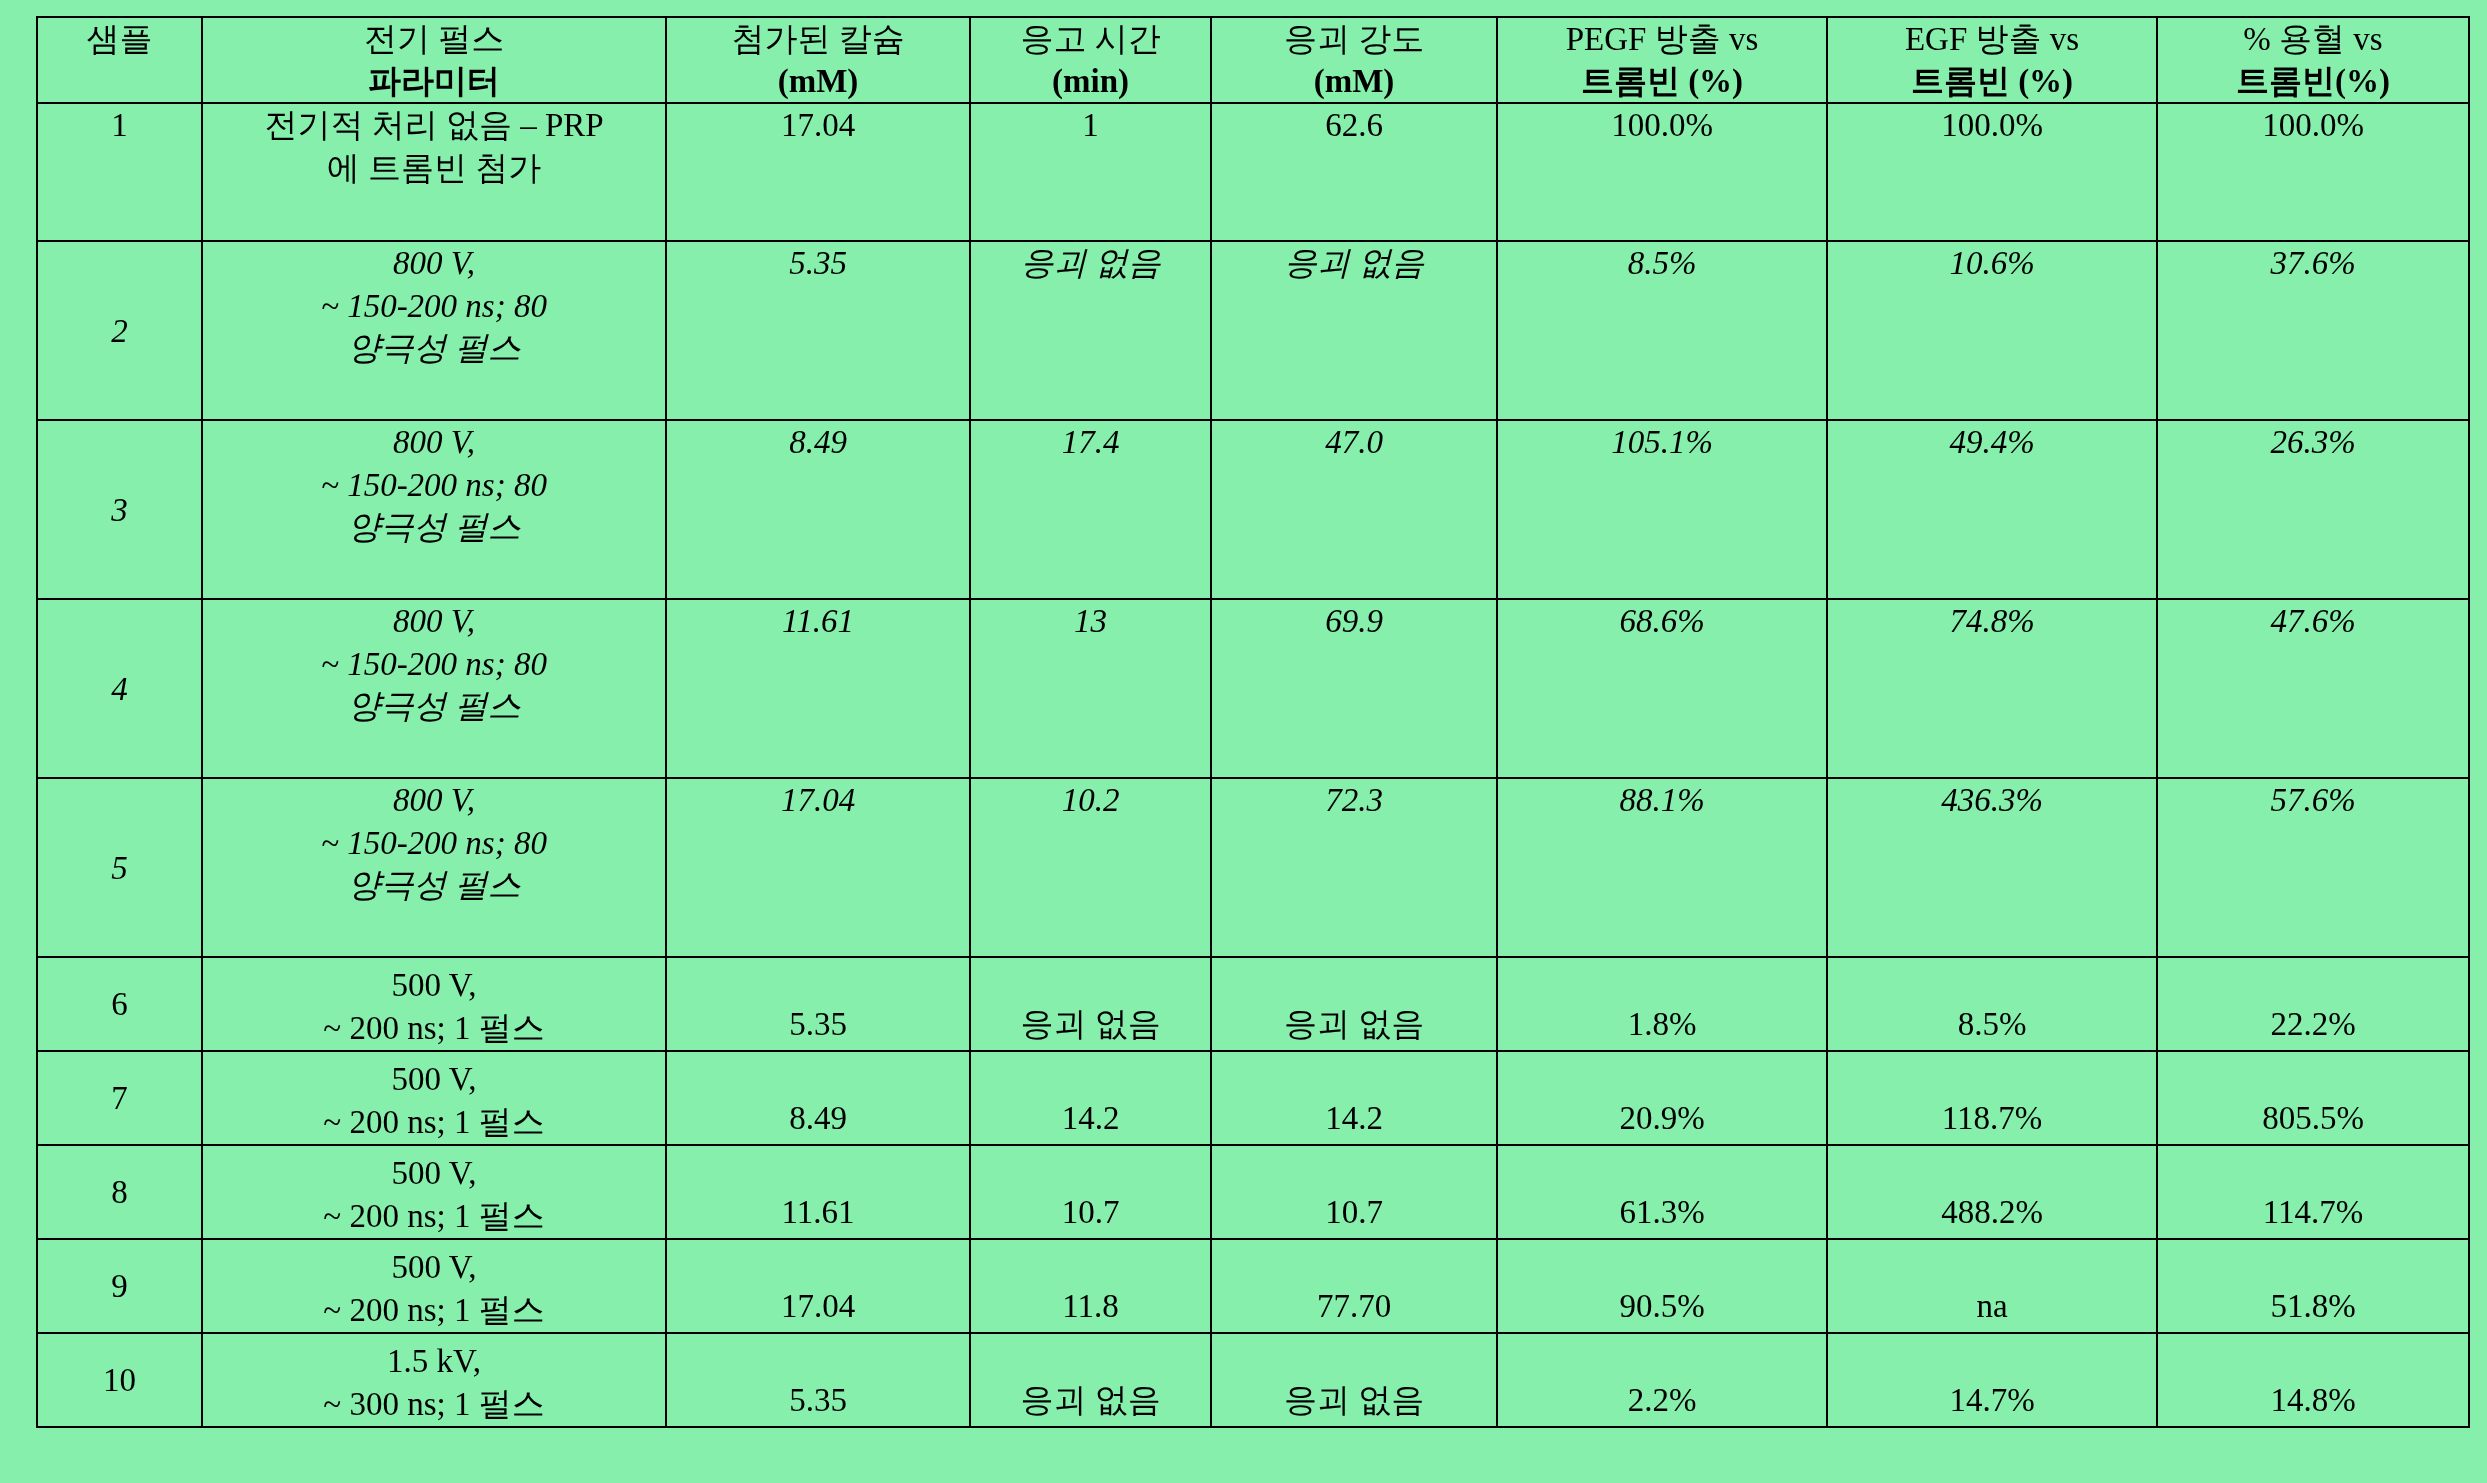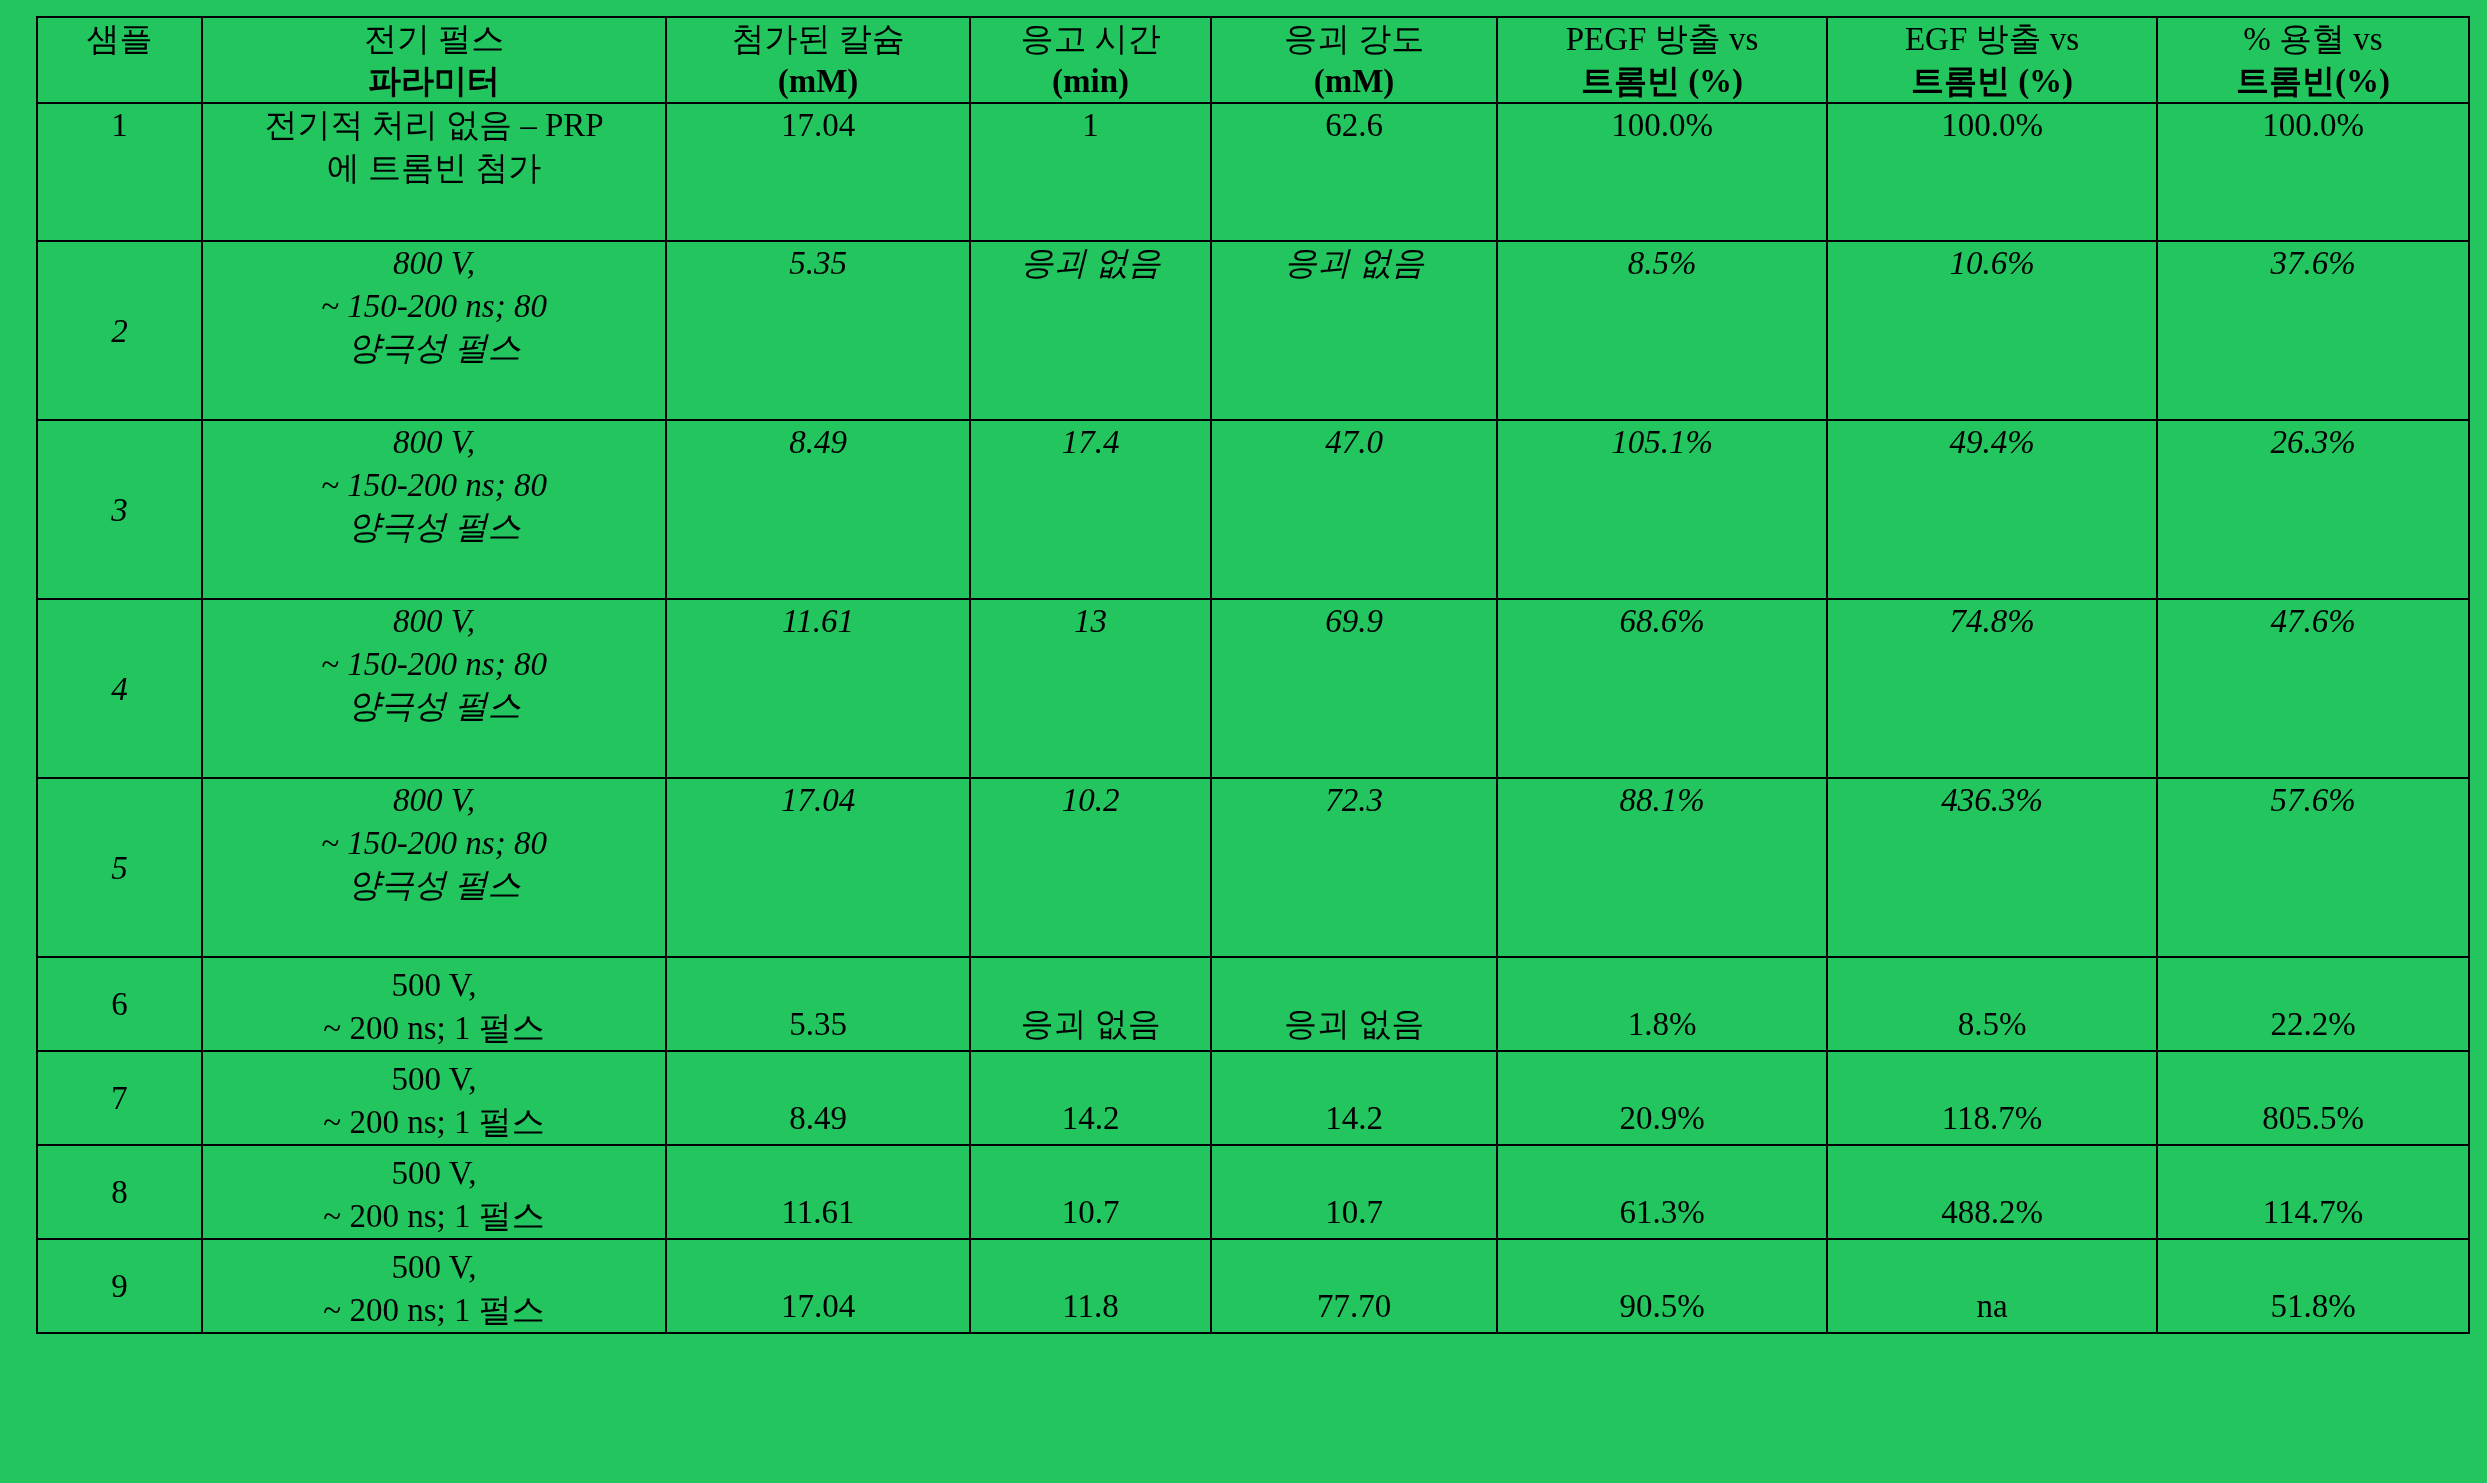--- a/index.html
+++ b/index.html
@@ -10,21 +10,21 @@
   body {
     width: 2487px;
     font-family: "Liberation Serif", "DejaVu Serif", serif;
     color: #000000;
   }
   .page {
     width: 2487px;
     min-height: 1484px;
     box-sizing: border-box;
     padding: 16px 36px 0 36px;
-    background: #22c55e;
+    background: #86efac;
   }
   table.data-table {
     border-collapse: collapse;
     table-layout: fixed;
     width: 2416px;
     margin: 0 auto;
   }
   table.data-table td,
   table.data-table th {
     border: 2.7px solid #000000;
@@ -260,17 +260,30 @@
           <span class="pl">~ 200 ns; 1 펄스</span>
         </td>
         <td class="val-cell">17.04</td>
         <td class="val-cell">11.8</td>
         <td class="val-cell">77.70</td>
         <td class="val-cell">90.5%</td>
         <td class="val-cell">na</td>
         <td class="val-cell">51.8%</td>
       </tr>
 
+      <tr class="r10 row-short">
+        <td class="sample-cell">10</td>
+        <td class="param-cell">
+          <span class="pl">1.5 kV,</span>
+          <span class="pl">~ 300 ns; 1 펄스</span>
+        </td>
+        <td class="val-cell">5.35</td>
+        <td class="val-cell">응괴 없음</td>
+        <td class="val-cell">응괴 없음</td>
+        <td class="val-cell">2.2%</td>
+        <td class="val-cell">14.7%</td>
+        <td class="val-cell">14.8%</td>
+      </tr>
 
     </tbody>
   </table>
 </div>
 
 
 </body></html>

